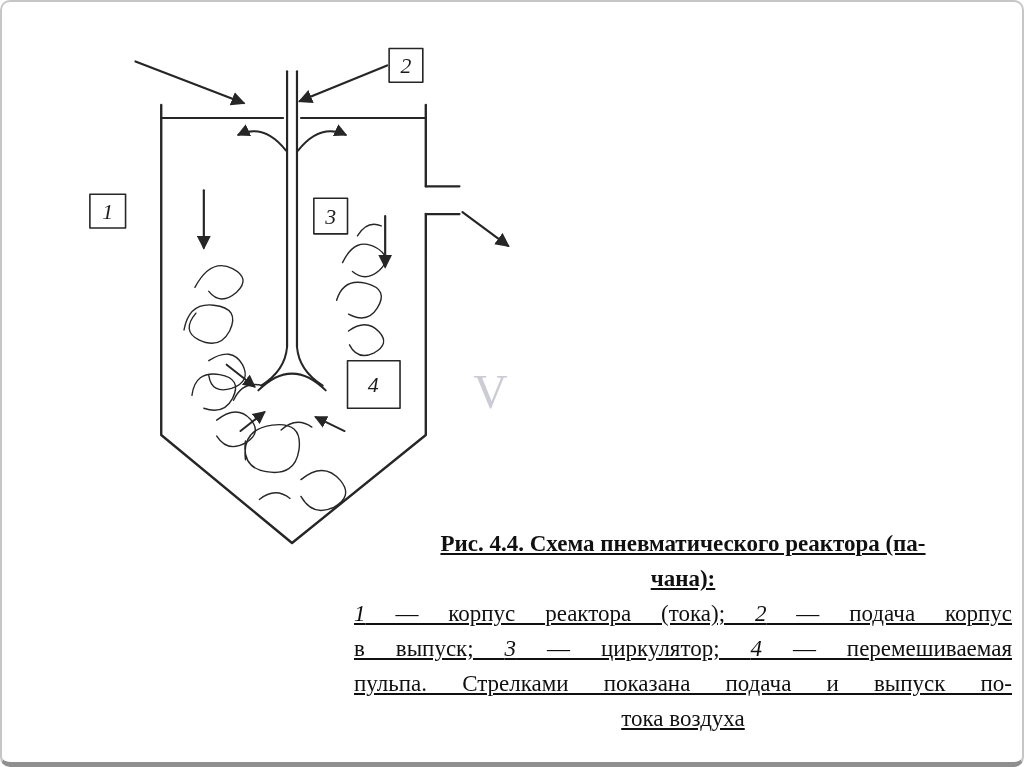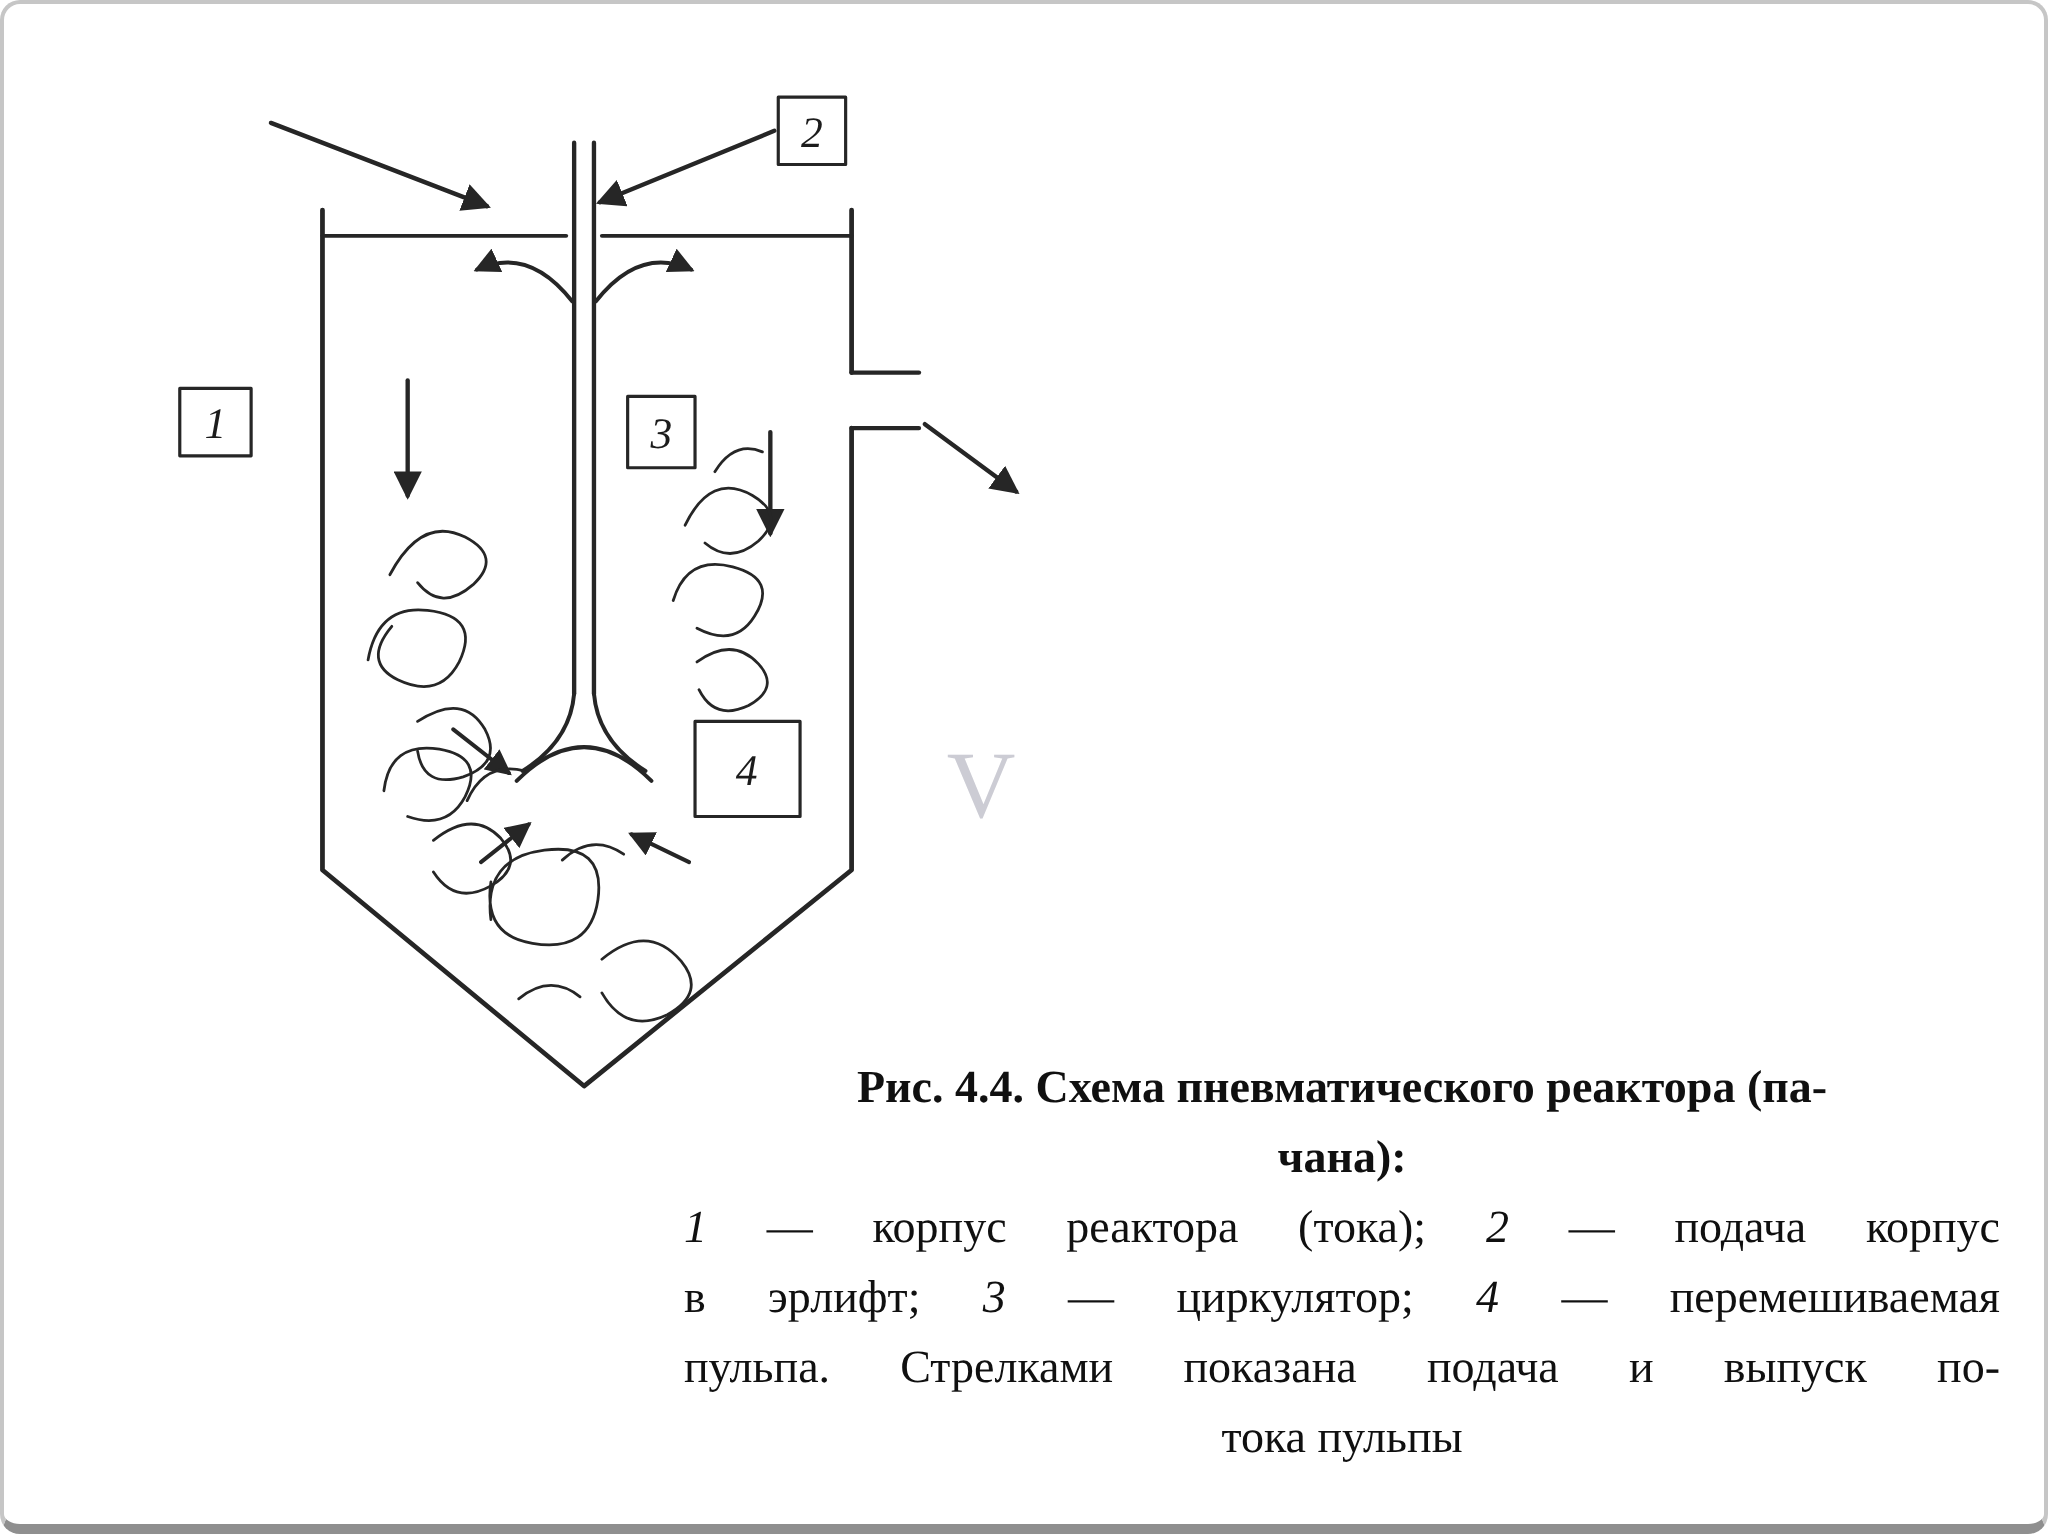--- a/index.html
+++ b/index.html
@@ -17,23 +17,24 @@
     border-bottom: 5px solid #8f8f8f;
     border-radius: 10px;
     overflow: hidden;
   }
   .fig {
     position: absolute; left: 0; top: 0;
     width: 100%; height: 100%;
   }
   .caption {
     position: absolute;
-    left: 340px; top: 524px; width: 658px;
+    left: 352px; top: 524px; width: 658px;
     font-size: 23px; line-height: 35px;
     color: #101010;
+    text-decoration: underline;
   }
   .cap-title { font-weight: 700; text-align: center; }
   .cap-line { text-align: justify; text-align-last: justify; }
   .cap-line.center { text-align: center; text-align-last: center; }
   .it { font-style: italic; }
   svg text.lbl {
     font-family: "Liberation Serif", serif;
     font-style: italic;
     font-size: 22px;
     fill: #1c1c1c;
@@ -132,18 +133,18 @@
       <text class="lbl" x="405" y="72">2</text>
       <text class="lbl" x="329" y="224">3</text>
       <text class="lbl" x="372" y="394">4</text>
     </g>
   </svg>
 
   <div class="caption">
     <div class="cap-title">Рис. 4.4. Схема пневматического реактора (па-</div>
     <div class="cap-title">чана):</div>
     <div class="cap-line"><span class="it">1</span><span> — корпус реактора (тока); </span><span class="it">2</span><span> — подача корпус</span></div>
-    <div class="cap-line"><span>в эрлифт; </span><span class="it">3</span><span> — циркулятор; </span><span class="it">4</span><span> — перемешиваемая</span></div>
+    <div class="cap-line"><span>в выпуск; </span><span class="it">3</span><span> — циркулятор; </span><span class="it">4</span><span> — перемешиваемая</span></div>
     <div class="cap-line">пульпа. Стрелками показана подача и выпуск по-</div>
-    <div class="cap-line center">тока пульпы</div>
+    <div class="cap-line center">тока воздуха</div>
   </div>
 
 </div>
 
 </body></html>

